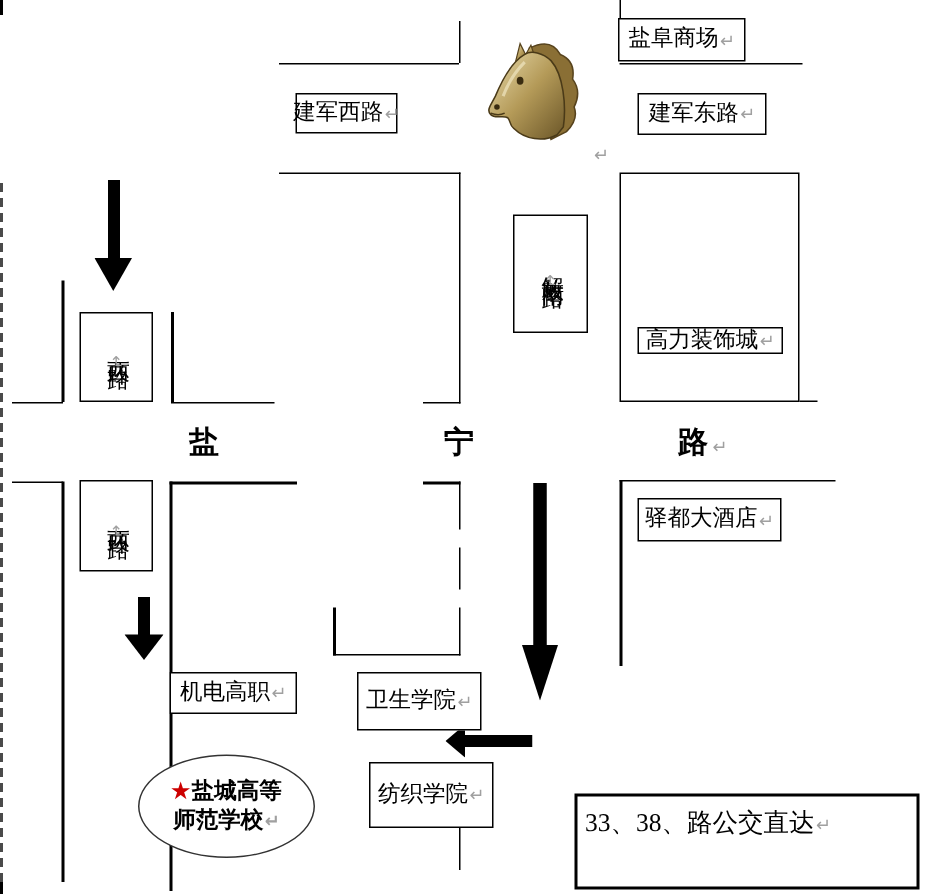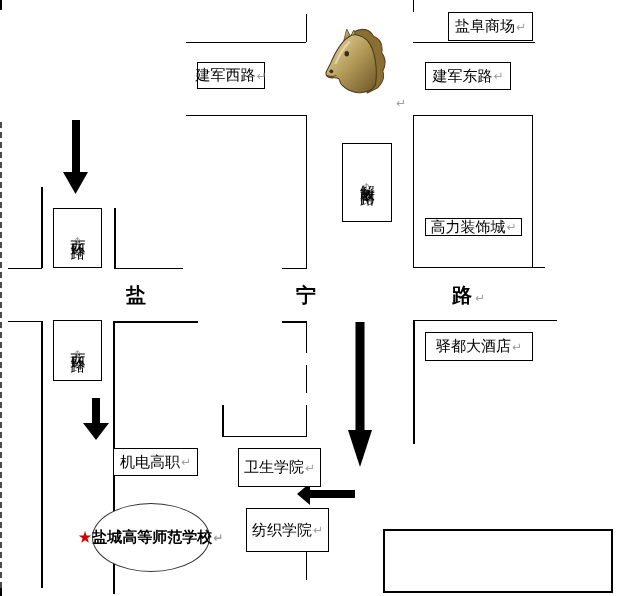--- a/index.html
+++ b/index.html
@@ -15,21 +15,21 @@
   .vbox{flex-direction:column;}
   .vtext{writing-mode:vertical-rl;text-orientation:upright;letter-spacing:2px;}
   .rmark{color:#a0a0a0;font-size:12px;font-family:"DejaVu Sans",sans-serif;margin-left:1px;}
   .vmark{color:#a0a0a0;font-size:11px;font-family:"DejaVu Sans",sans-serif;
          transform:rotate(90deg);margin-top:1px;}
   .roadchar{position:absolute;font-weight:bold;font-size:20px;line-height:1;}
   .freemark{position:absolute;color:#a0a0a0;font-size:12px;
             font-family:"DejaVu Sans",sans-serif;}
   .ellipse{position:absolute;left:92px;top:503px;width:118px;height:69px;border-radius:50%;
            border:1.4px solid #333;background:#fff;box-sizing:border-box;
-           display:flex;flex-direction:row;align-items:center;justify-content:center;}
+           display:flex;flex-direction:column;align-items:center;justify-content:center;}
   .school-line{font-weight:bold;font-size:15px;line-height:1.25;white-space:nowrap;}
   .star{color:#cc0000;font-size:14px;margin-right:1px;}
   .brt{position:absolute;left:383px;top:529px;width:230px;height:64px;border:2px solid #000;
        background:#fff;box-sizing:border-box;font-size:17px;line-height:1.55;padding-top:5px;}
   .brt .l1{margin-left:38px;white-space:nowrap;}
   .brt .l2{margin-left:5px;white-space:nowrap;}
   svg.arrow{position:absolute;}
 </style>
 </head>
 <body>
@@ -96,21 +96,21 @@
     <path d="M24 3 L29 13 L21 15 Z" fill="url(#gold)" stroke="#57431d" stroke-width="0.8"></path>
     <path d="M31 4 L34 13 L26 13 Z" fill="url(#gold)" stroke="#57431d" stroke-width="0.8"></path>
     <path d="M27 10 C20 14 13 25 8 37 C5 43 2 46 5 49 C8 52 13 49 16 51 C18 53 17 56 20 58 C27 65 39 67 48 62 L52 57 C54 43 52 23 44 14 C39 9 31 7 27 10 Z" fill="url(#gold)" stroke="#4a3a18" stroke-width="1"></path>
     <path d="M27 15 C21 21 16 29 13 37" fill="none" stroke="#f0e6c0" stroke-width="2" opacity="0.7"></path>
     <ellipse cx="24" cy="27" rx="2.2" ry="2.6" fill="#3a2c10"></ellipse>
     <circle cx="9" cy="44" r="1.8" fill="#3a2c10"></circle>
     <path d="M5 48 Q10 50 14 48" fill="none" stroke="#4a3a18" stroke-width="1"></path>
   </svg>
   <span class="freemark" style="left:396px;top:96px;">↵</span>
 
-  <div class="box" style="left:412px;top:12px;width:85px;height:29px;margin-left:36px;">
+  <div class="box" style="left:412px;top:12px;width:85px;height:29px;">
     <span>盐阜商场</span>
       <span class="rmark">↵</span>
   </div>
   <div class="box" style="left:197px;top:62px;width:68px;height:27px;">
     <span>建军西路</span>
       <span class="rmark">↵</span>
   </div>
   <div class="box" style="left:425px;top:62px;width:86px;height:28px;">
     <span>建军东路</span>
       <span class="rmark">↵</span>
@@ -124,21 +124,21 @@
       <span class="rmark">↵</span>
   </div>
   <div class="box vbox" style="left:53px;top:208px;width:49px;height:60px;">
     <span class="vtext">西环路</span>
       <span class="vmark">↵</span>
   </div>
   <div class="box vbox" style="left:53px;top:320px;width:49px;height:61px;">
     <span class="vtext">西环路</span>
       <span class="vmark">↵</span>
   </div>
-  <div class="box" style="left:425px;top:332px;width:108px;height:29px;">
+  <div class="box" style="left:425px;top:332px;width:96px;height:29px;">
     <span>驿都大酒店</span>
       <span class="rmark">↵</span>
   </div>
   <div class="box" style="left:113px;top:448px;width:85px;height:28px;">
     <span>机电高职</span>
       <span class="rmark">↵</span>
   </div>
   <div class="box" style="left:238px;top:448px;width:83px;height:39px;">
     <span>卫生学院</span>
       <span class="rmark">↵</span>
@@ -152,15 +152,16 @@
     <div class="school-line"><span class="star">★</span><span>盐城高等</span></div>
     <div class="school-line"><span>师范学校</span><span class="rmark">↵</span></div>
   </div>
 
   <span class="roadchar" style="left:126px;top:285px;">盐</span>
   <span class="roadchar" style="left:296px;top:285px;">宁</span>
   <span class="roadchar" style="left:452px;top:285px;">路</span>
   <span class="freemark" style="left:475px;top:291px;">↵</span>
 
   <div class="brt">
+    <div class="l2"><span>33、38、路公交直达</span><span class="rmark">↵</span></div>
   </div>
 
 </div>
 
 </body></html>

